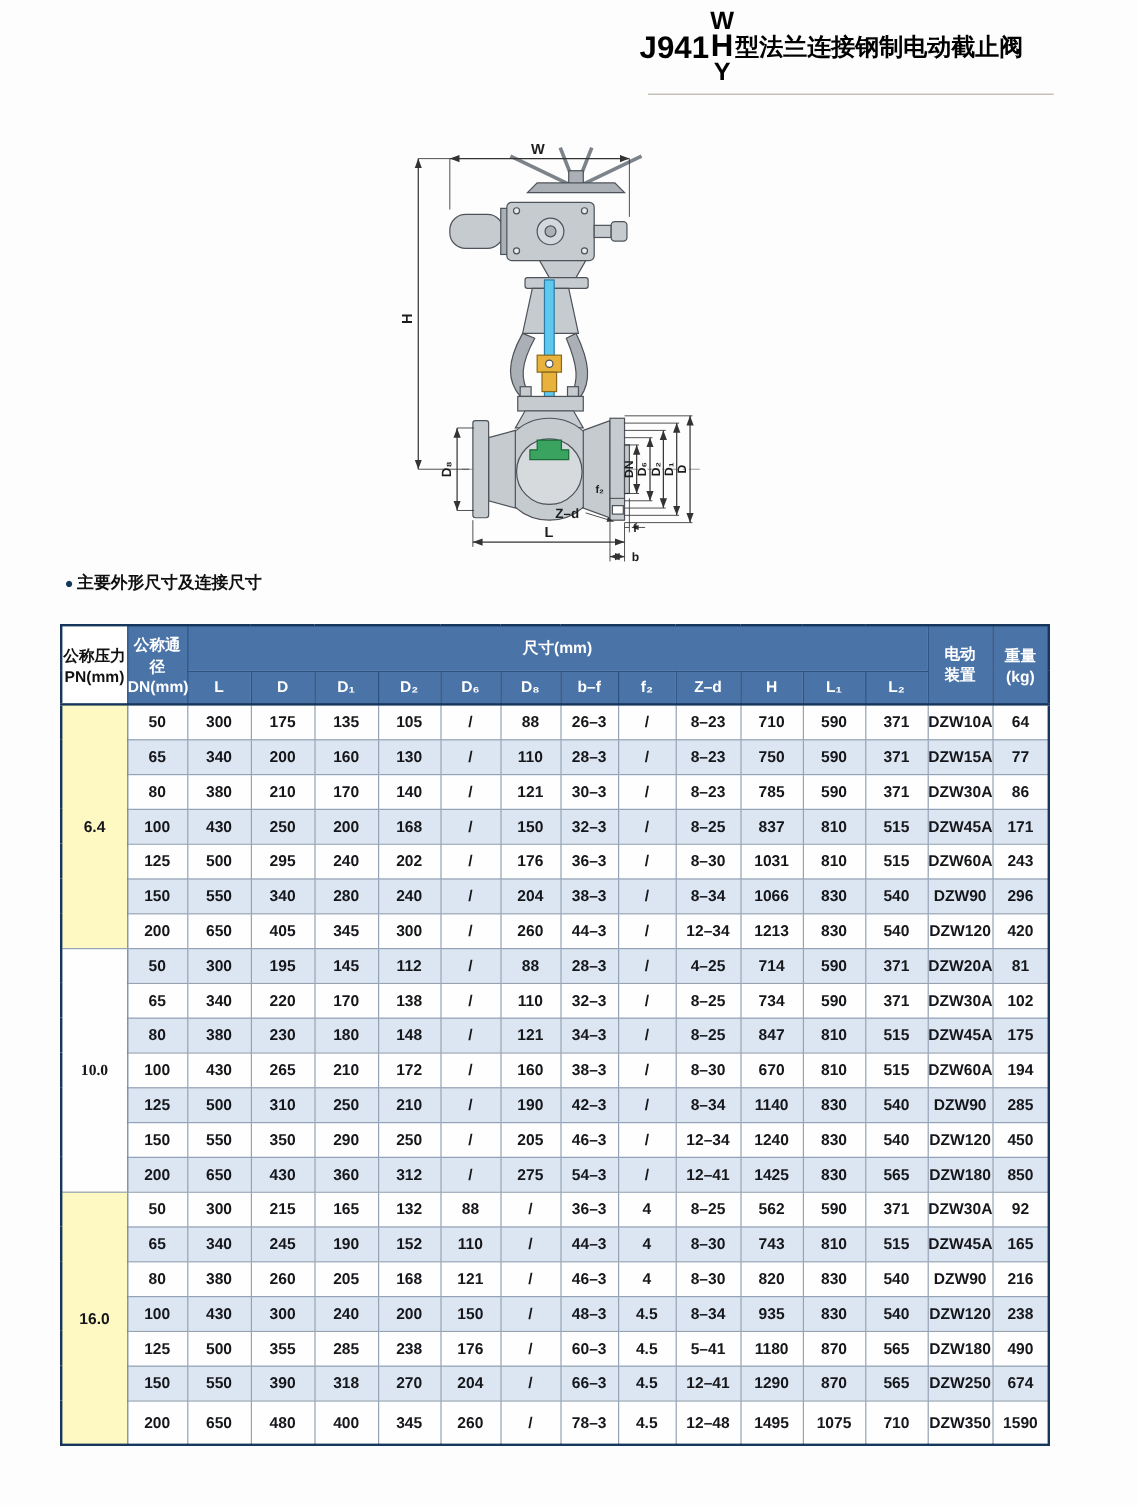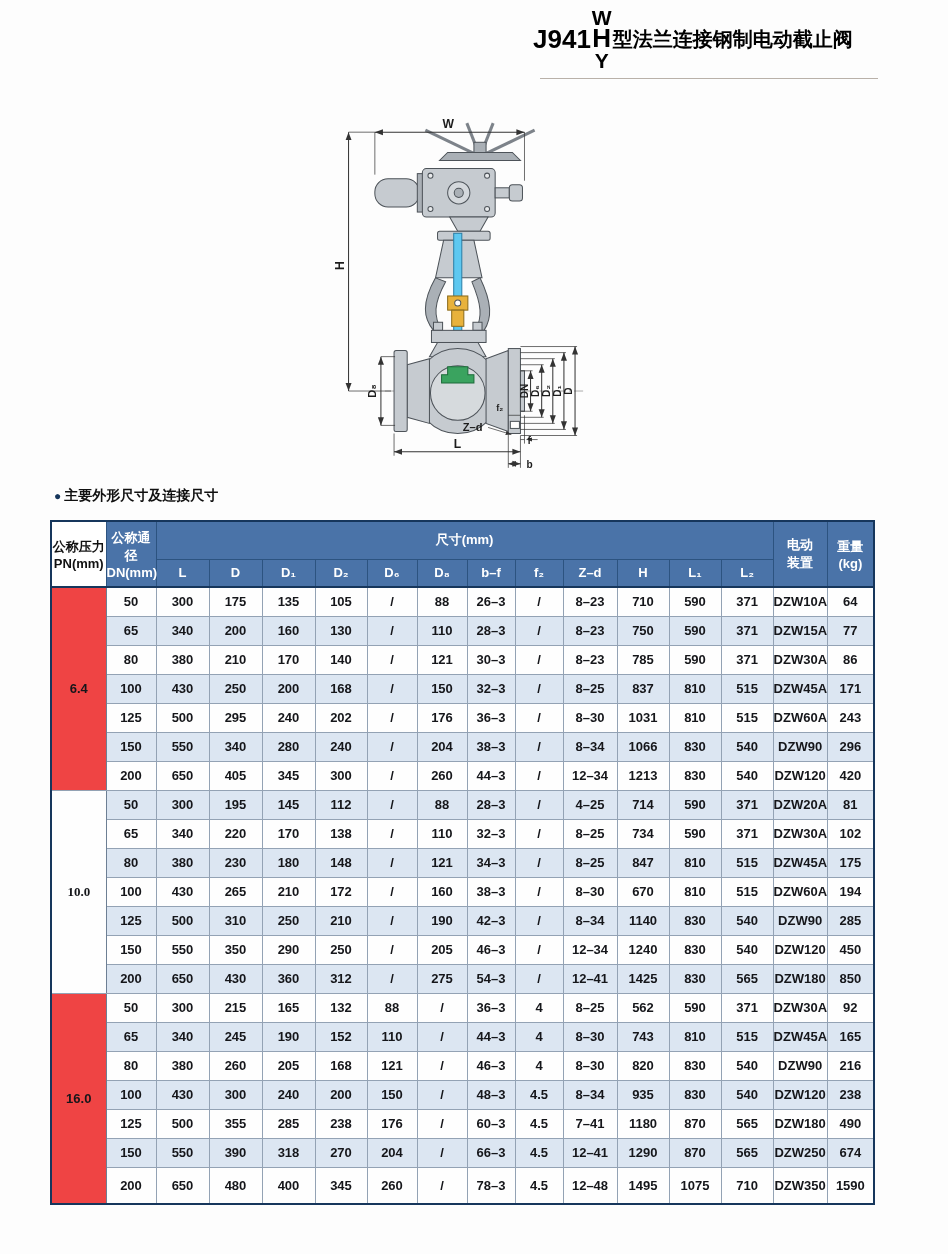--- a/index.html
+++ b/index.html
@@ -26,21 +26,21 @@
   .title-suffix{ font-size:20px; letter-spacing:0px; }
   .title-rule{
     position:absolute; left:540px; top:78px; width:338px; height:1px;
     background:#b9b1a9;
   }
   
   .drawing{ position:absolute; left:328px; top:116px; width:304px; height:364px; }
   .drawing text{ font-family:"Liberation Sans","DejaVu Sans",sans-serif; font-weight:bold; fill:#1c1c1c; }
   
   .section-heading{
-    position:absolute; left:54px; top:487px;
+    position:absolute; left:54px; top:477px;
     font-size:14px; font-weight:bold; color:#101010;
   }
   .section-heading .bullet{ color:#16365c; font-size:12px; margin-right:3px; }
   
   table.dims{
     position:absolute; left:50px; top:520px; width:823px;
     border-collapse:collapse; table-layout:fixed;
     font-size:13px; font-weight:bold;
     border:2px solid #16365c;
   }
@@ -54,21 +54,21 @@
   table.dims thead tr.top th{ height:38px; }
   table.dims thead tr.sub th{ height:28px; }
   table.dims th.pn-head{ background:#fff; color:#111; }
   table.dims thead{ border-bottom:2px solid #16365c; }
   table.dims td{
     border:1px solid #93a2b4;
     text-align:center; vertical-align:middle;
     height:29px; background:#fefefe; color:#15161a;
   }
   table.dims tr.striped td{ background:#dce6f2; }
-  table.dims td.pn-cell{ background:#ef4444; border-right:1px solid #6d7f94; }
+  table.dims td.pn-cell{ background:#fef9c3; border-right:1px solid #6d7f94; }
   table.dims tr.striped td.pn-cell{ background:#fefefe;font-family:Liberation Serif, serif; }
   table.dims tbody tr:last-child td{ height:37px; }
 </style>
 </head>
 <body>
 
 <div class="title-block">
   <span class="title-prefix">J941</span>
   <span class="variant-stack">
     <span>W</span>
@@ -561,21 +561,21 @@
       <tr class="plain">
         <td>125</td>
         <td>500</td>
         <td>355</td>
         <td>285</td>
         <td>238</td>
         <td>176</td>
         <td>/</td>
         <td>60–3</td>
         <td>4.5</td>
-        <td>7–41</td>
+        <td>5–41</td>
         <td>1180</td>
         <td>870</td>
         <td>565</td>
         <td>DZW180</td>
         <td>490</td>
       </tr>
       <tr class="striped">
         <td>150</td>
         <td>550</td>
         <td>390</td>

